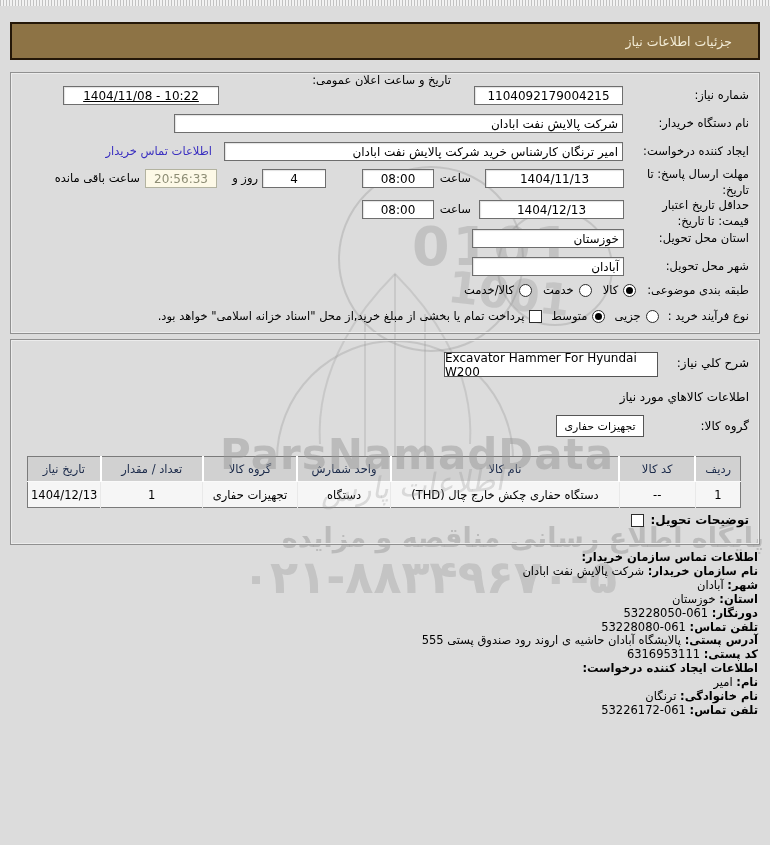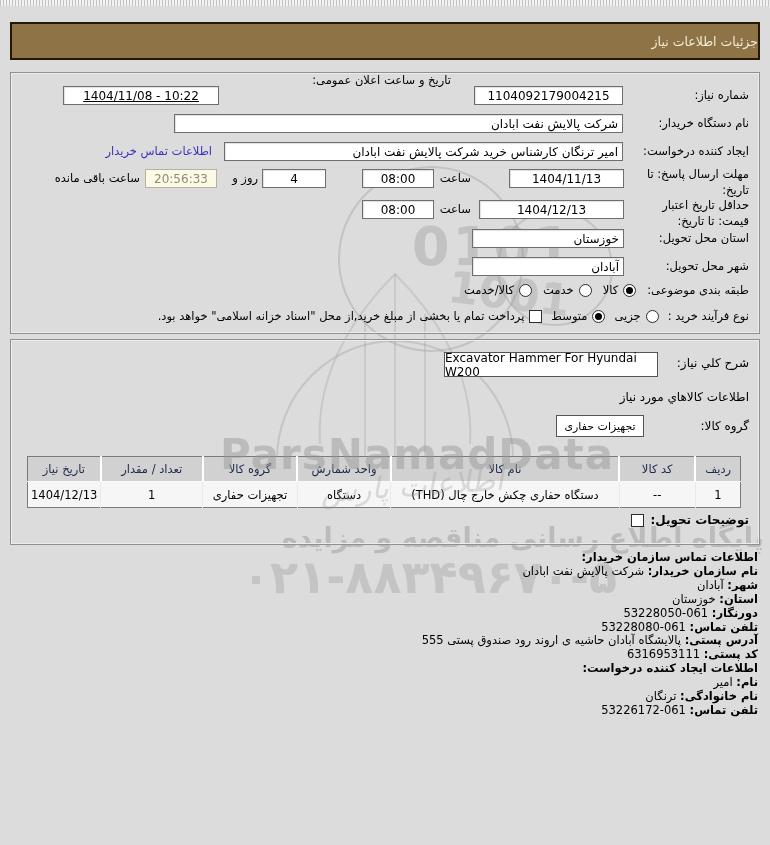--- a/index.html
+++ b/index.html
@@ -7,21 +7,21 @@
     width:770px;height:845px;position:relative;overflow:hidden;
     background:#dcdcdc;
     font-family:"DejaVu Sans","Liberation Sans",sans-serif;
     direction:rtl;color:#000;
   }
   .top-strip{position:absolute;top:0;left:0;right:0;height:6px;
     background:repeating-linear-gradient(90deg,#c2c2c2 0 1px,#f2f2f2 1px 3px);}
   .title-bar{
     position:absolute;top:22px;left:10px;right:10px;height:38px;
     background:#8d7345;border:2px solid #241708;box-sizing:border-box;
-    display:flex;align-items:center;
+    display:flex;align-items:center;padding-right:26px;
     color:#f3ecd6;font-size:12.5px;
   }
   .panel{
     position:absolute;left:10px;right:10px;box-sizing:border-box;
     border:1px solid #909090;box-shadow:inset 0 0 0 1px #ececec;
     background:transparent;z-index:2;
   }
   #section1{top:72px;height:262px;}
   #section2{top:339px;height:206px;}
   .lbl{position:absolute;font-size:11.5px;white-space:nowrap;}
@@ -126,21 +126,21 @@
     <span>شرکت پالایش نفت ابادان</span>
   </div>
 
   <span class="lbl" style="top:71px;right:10px;">ایجاد کننده درخواست:</span>
   <div class="tbox rt" style="top:69px;right:136px;width:399px;">
     <span>امیر ترنگان کارشناس خرید شرکت پالایش نفت ابادان</span>
   </div>
   <span class="link" style="top:71px;right:547px;">اطلاعات تماس خریدار</span>
 
   <span class="lbl2" style="top:94px;right:10px;">مهلت ارسال پاسخ: تا تاریخ:</span>
-  <div class="tbox center ltr" style="top:96px;right:135px;width:115px;text-align:right;">
+  <div class="tbox center ltr" style="top:96px;right:135px;width:139px;text-align:right;">
     <span>1404/11/13</span>
   </div>
   <span class="lbl" style="top:98px;right:288px;">ساعت</span>
   <div class="tbox center ltr" style="top:96px;right:325px;width:72px;">
     <span>08:00</span>
   </div>
   <div class="tbox center" style="top:96px;right:433px;width:64px;">
     <span>4</span>
   </div>
   <span class="lbl" style="top:98px;right:501px;margin-left:6px;">روز و</span>

